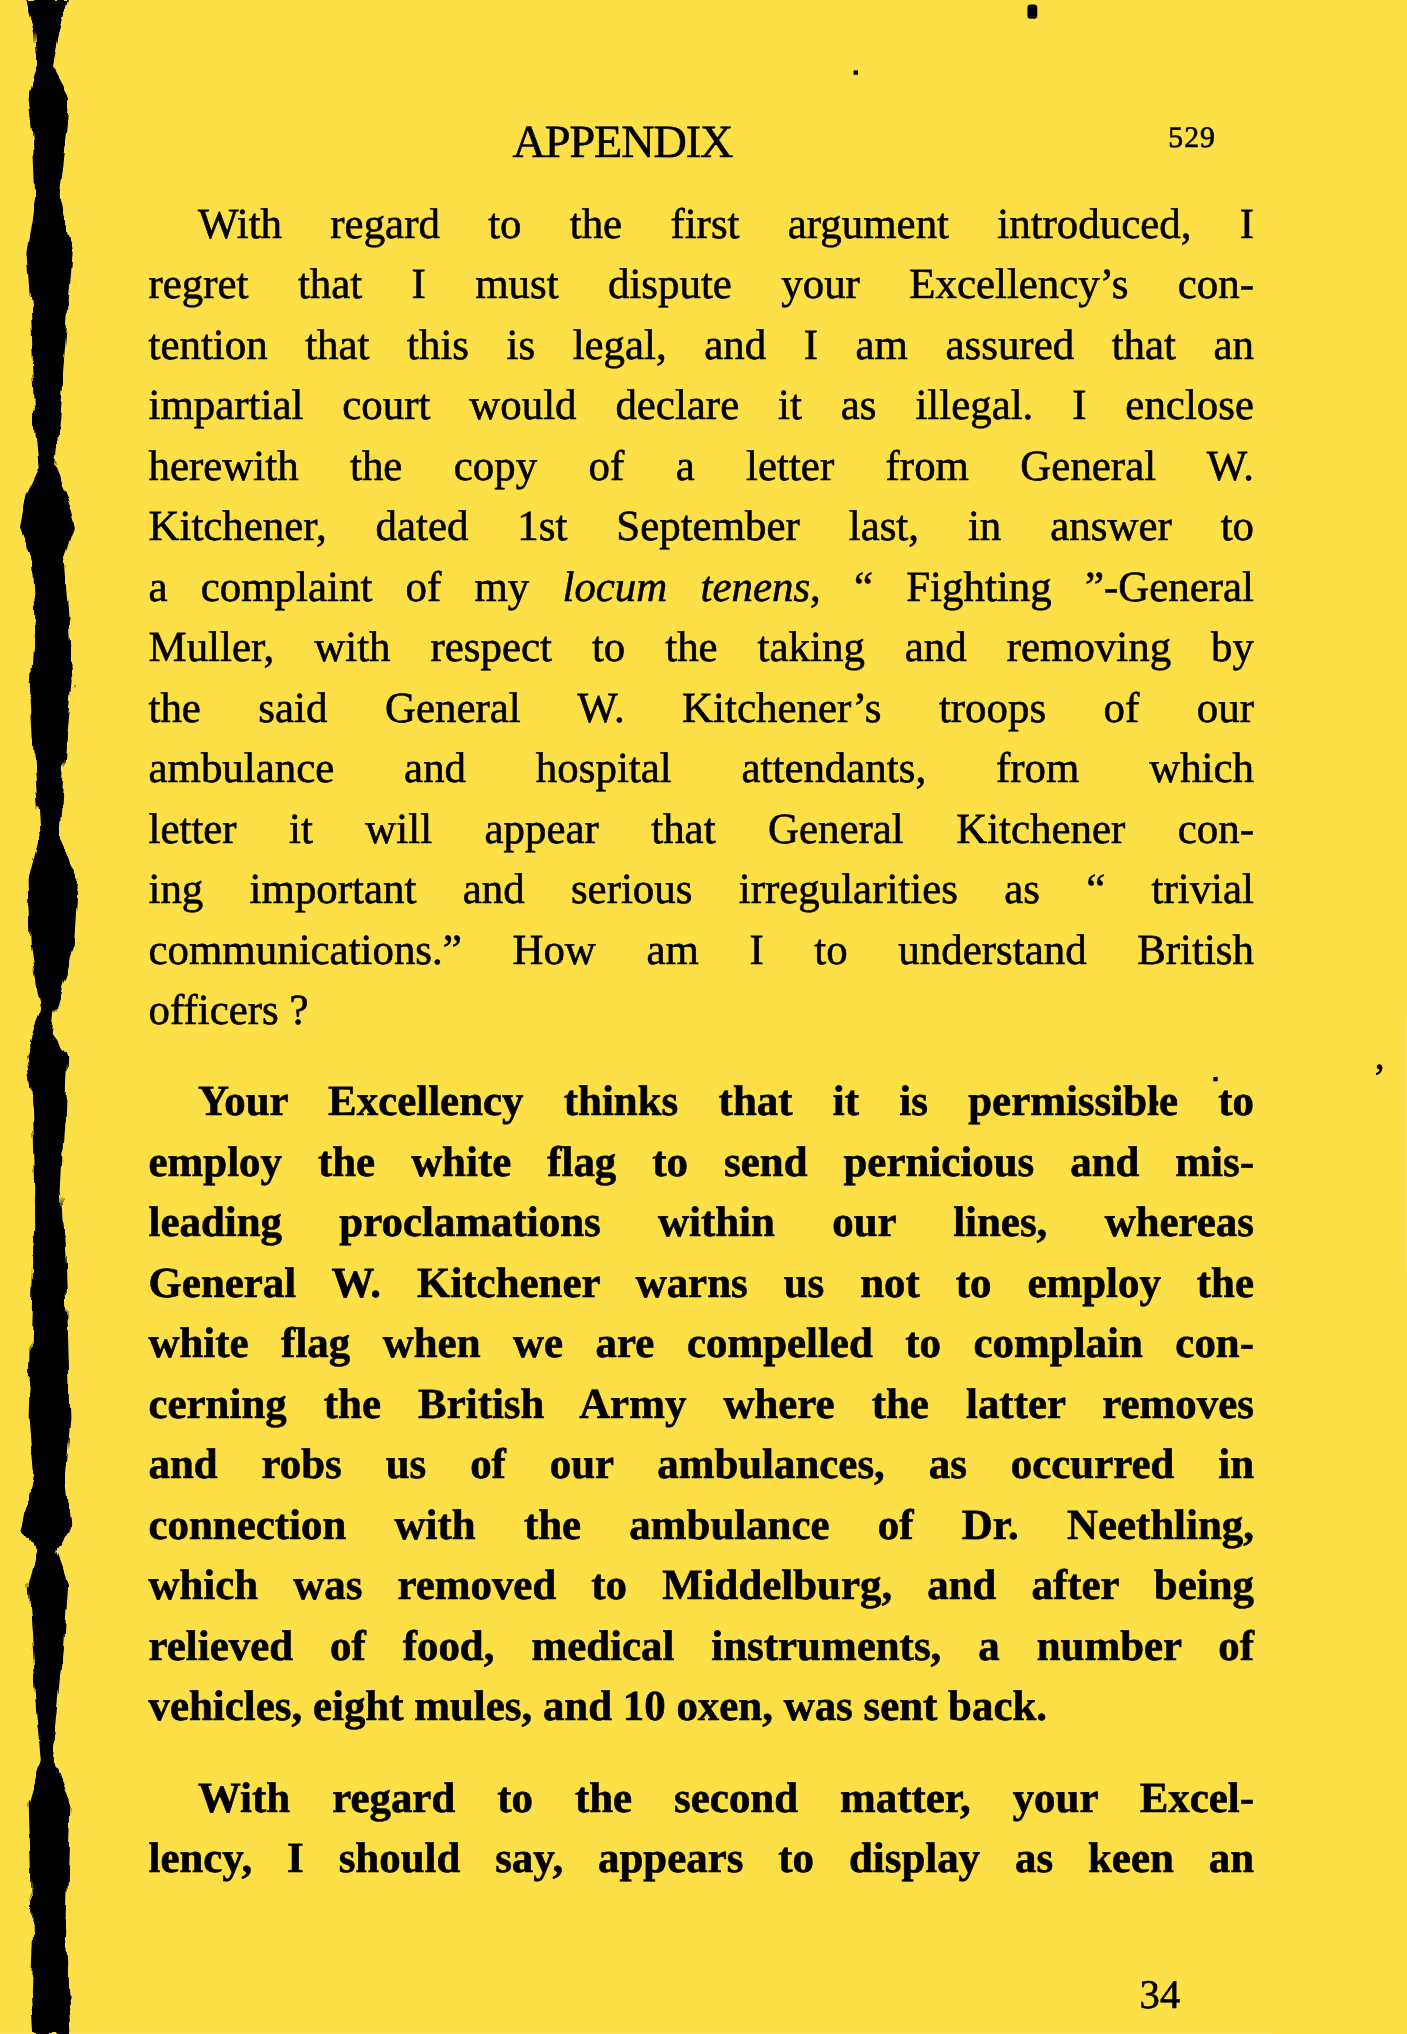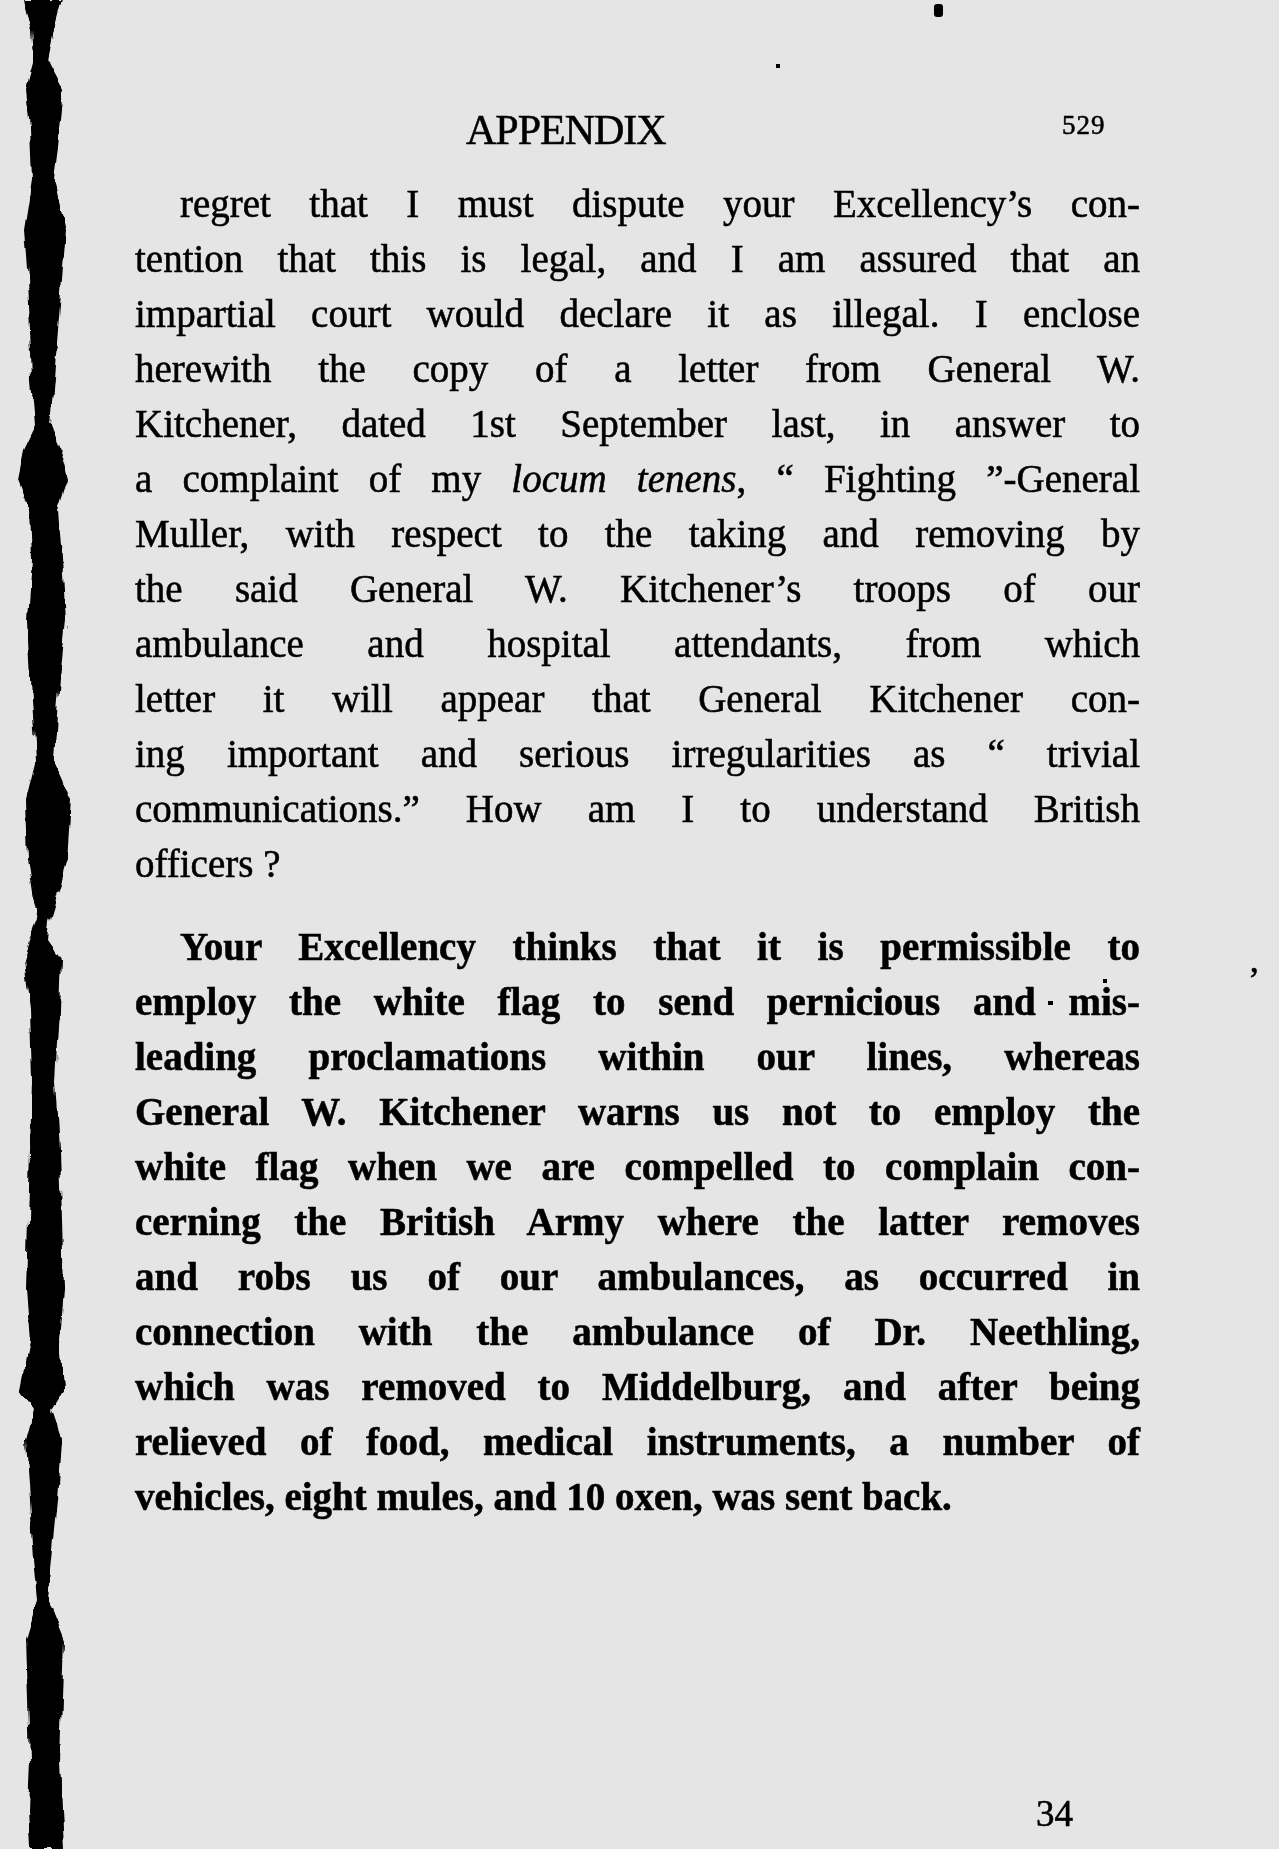--- a/index.html
+++ b/index.html
@@ -6,21 +6,21 @@
   body {
     width: 1279px; height: 1849px;
     background: #ffffff;
     font-family: "Liberation Serif", "DejaVu Serif", serif;
     color: #000000;
     overflow: hidden;
   }
   .page {
     position: relative;
     width: 1279px; height: 1849px;
-    background: #e5e5e5;
+    background: #fde047;
   }
   
   .ink { -webkit-text-stroke: 0.55px #000; }
 
   .page-title {
     position: absolute;
     left: 466px; top: 106px;
     font-size: 42px;
     letter-spacing: -1px;
     white-space: nowrap;
@@ -93,20 +93,21 @@
       60,1010 62,960 48,940 50,920 56,900 68,860 72,800 54,760 58,700
       66,620 62,560 58,510 68,480 60,450 50,425 54,380 58,330 62,280
       66,230 54,180 60,130 64,90 48,60 54,30 62,0"></polygon>
   </svg>
 
   <div class="page-title ink">APPENDIX</div>
   <div class="page-number ink">529</div>
 
   <div class="body-text ink">
       <div class="para">
+        <div class="line j"><span>With regard to the first argument introduced, I</span></div>
         <div class="line j"><span>regret that I must dispute your Excellency’s con-</span></div>
         <div class="line j"><span>tention that this is legal, and I am assured that an</span></div>
         <div class="line j"><span>impartial court would declare it as illegal.  I enclose</span></div>
         <div class="line j"><span>herewith the copy of a letter from General W.</span></div>
         <div class="line j"><span>Kitchener, dated 1st September last, in answer to</span></div>
         <div class="line j"><span>a complaint of my </span><span class="seg-i">locum tenens</span><span>, “ Fighting ”-General</span></div>
         <div class="line j"><span>Muller, with respect to the taking and removing by</span></div>
         <div class="line j"><span>the said General W. Kitchener’s troops of our</span></div>
         <div class="line j"><span>ambulance and hospital attendants, from which</span></div>
         <div class="line j"><span>letter it will appear that General Kitchener con-</span></div>
@@ -120,20 +121,24 @@
         <div class="line j"><span>leading proclamations within our lines, whereas</span></div>
         <div class="line j"><span>General W. Kitchener warns us not to employ the</span></div>
         <div class="line j"><span>white flag when we are compelled to complain con-</span></div>
         <div class="line j"><span>cerning the British Army where the latter removes</span></div>
         <div class="line j"><span>and robs us of our ambulances, as occurred in</span></div>
         <div class="line j"><span>connection with the ambulance of Dr. Neethling,</span></div>
         <div class="line j"><span>which was removed to Middelburg, and after being</span></div>
         <div class="line j"><span>relieved of food, medical instruments, a number of</span></div>
         <div class="line"><span>vehicles, eight mules, and 10 oxen, was sent back.</span></div>
       </div>
+      <div class="para">
+        <div class="line j"><span>With regard to the second matter, your Excel-</span></div>
+        <div class="line j"><span>lency, I should say, appears to display as keen an</span></div>
+      </div>
     </div>
 
   <div class="signature-mark ink">34</div>
 
   <div class="speck" style="left:934px; top:4px; width:9px; height:13px; border-radius:3px;"></div>
   <div class="speck" style="left:776px; top:64px; width:4px; height:4px;"></div>
   <div class="speck" style="left:1103px; top:979px; width:4px; height:4px;"></div>
   <div class="speck" style="left:1048px; top:1001px; width:5px; height:4px;"></div>
   <div class="speck" style="left:50px; top:1496px; width:4px; height:4px;"></div>
   <div class="speck-comma ink" style="left:1248px; top:962px;">’</div>

